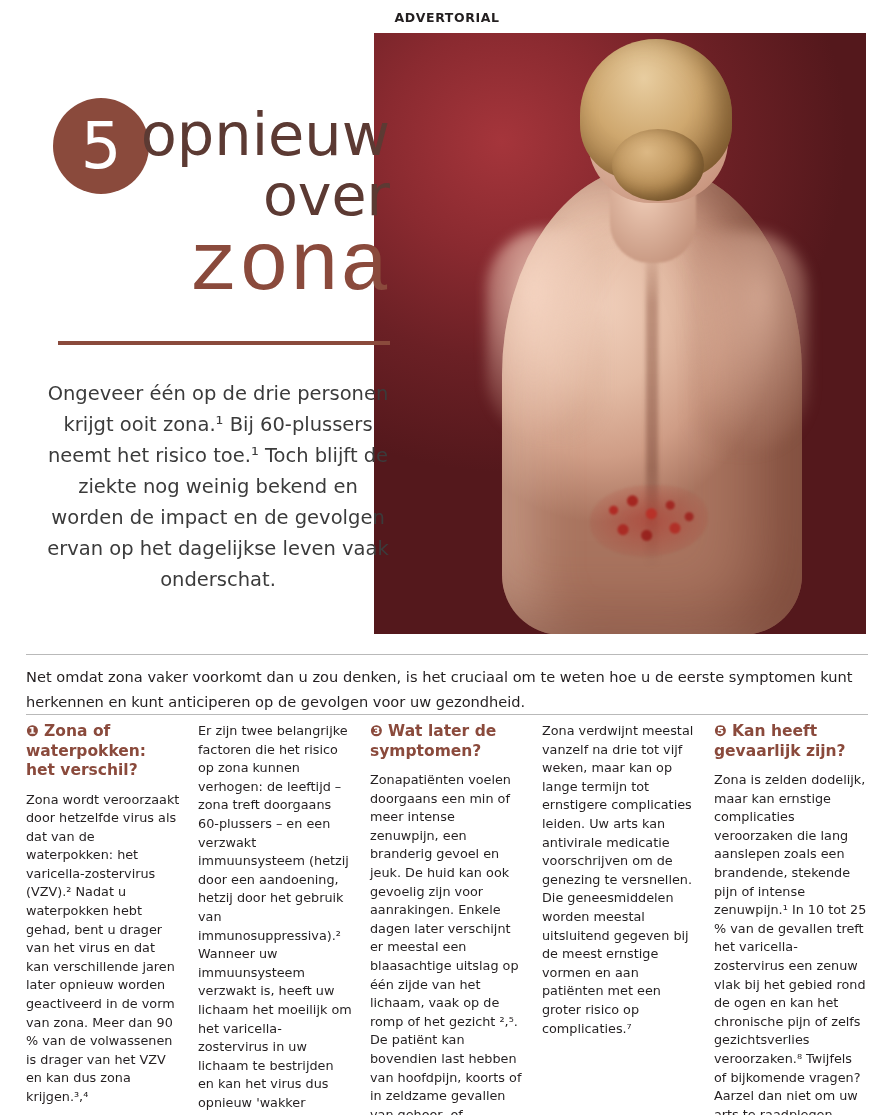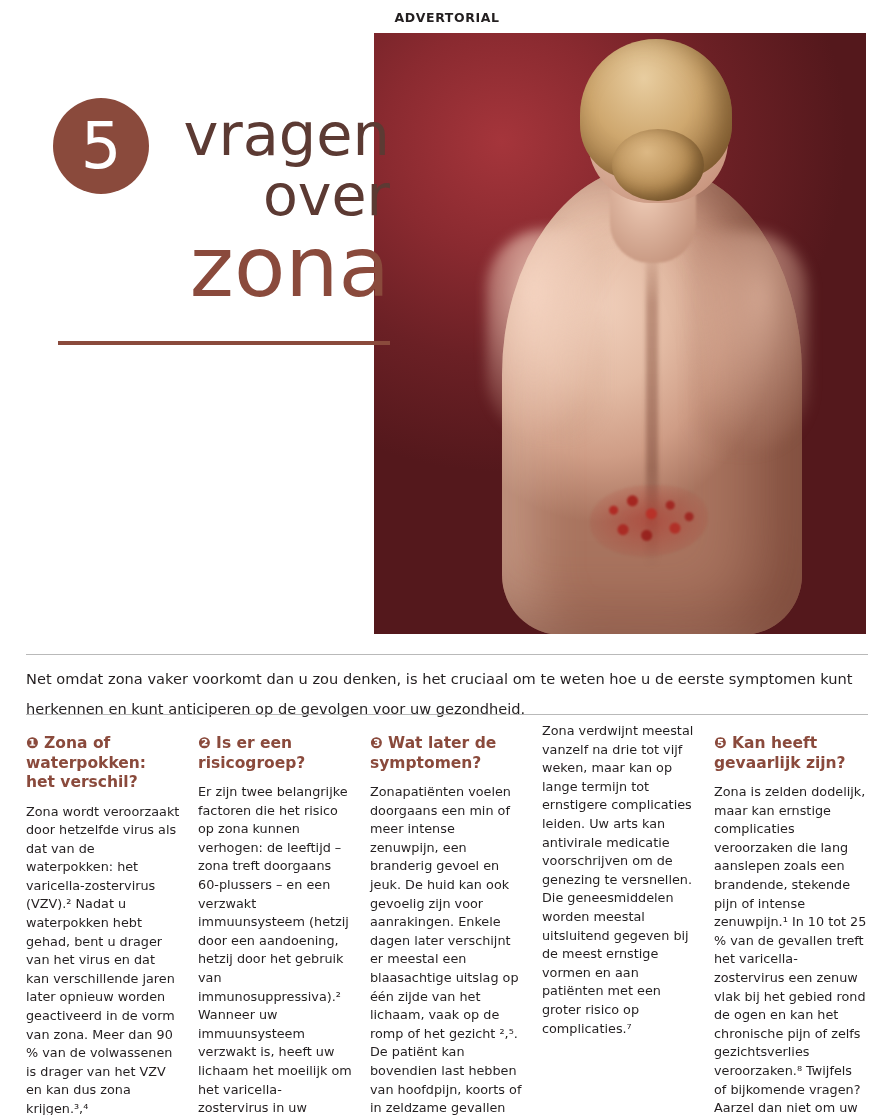--- a/index.html
+++ b/index.html
@@ -180,20 +180,21 @@
   }
   .t-over {
     font-size: 57px;
     line-height: 58px;
     color: #5c3a33;
   }
   .t-zona {
     font-size: 84px;
     line-height: 86px;
     color: #8a4a3c;
+    font-family: Liberation Mono, monospace;
   }
   .rule {
     position: absolute;
     left: 58px;
     top: 341px;
     width: 332px;
     height: 4px;
     background: #8a4a3c;
   }
   .intro {
@@ -214,21 +215,21 @@
     width: 842px;
     height: 1px;
     background: #b9b9b9;
   }
   .lead {
     position: absolute;
     left: 26px;
     top: 664px;
     width: 848px;
     font-size: 14.6px;
-    line-height: 30px;
+    line-height: 25px;
     color: #231f20;
   }
   .hr-bot {
     position: absolute;
     left: 26px;
     top: 714px;
     width: 842px;
     height: 1px;
     background: #b9b9b9;
   }
@@ -238,21 +239,21 @@
     left: 26px;
     top: 722px;
     width: 848px;
     display: flex;
     gap: 18px;
   }
   .col {
     width: 154px;
   }
   .col h3 {
-    margin: 12px 0 10px 0;
+    margin: 0 0 10px 0;
     font-size: 15.5px;
     line-height: 19.5px;
     color: #8a4a3c;
     font-weight: bold;
   }
   .col h3 .num {
     font-size: 15px;
   }
   .col p {
     margin: 0;
@@ -277,39 +278,39 @@
     <div class="neck"></div>
     <div class="head"></div>
     <div class="hair"></div>
     <div class="bun"></div>
     <div class="rash"></div>
   </div>
 
   <div class="numeral-circle">5</div>
 
   <div class="title-lines">
-    <div class="t-vragen">vragen</div>
+    <div class="t-vragen">opnieuw</div>
     <div class="t-over">over</div>
     <div class="t-zona">zona</div>
   </div>
 
   <div class="rule"></div>
 
+  <div class="intro">Ongeveer één op de drie personen krijgt ooit zona.¹ Bij 60-plussers neemt het risico toe.¹ Toch blijft de ziekte nog weinig bekend en worden de impact en de gevolgen ervan op het dagelijkse leven vaak onderschat.</div>
 
   <div class="hr-top"></div>
   <div class="lead">Net omdat zona vaker voorkomt dan u zou denken, is het cruciaal om te weten hoe u de eerste symptomen kunt herkennen en kunt anticiperen op de gevolgen voor uw gezondheid.</div>
   <div class="hr-bot"></div>
 
   <div class="cols">
     <div class="col">
       <h3><span class="num">❶</span> <span>Zona of waterpokken: het verschil?</span></h3>
       <p>Zona wordt veroorzaakt door hetzelfde virus als dat van de waterpokken: het varicella-zostervirus (VZV).² Nadat u waterpokken hebt gehad, bent u drager van het virus en dat kan verschillende jaren later opnieuw worden geactiveerd in de vorm van zona. Meer dan 90 % van de volwassenen is drager van het VZV en kan dus zona krijgen.³,⁴</p>
     </div>
     <div class="col">
-      <h3><span class="num">❷</span> <span>Is er een risicogroep?</span></h3>
       <p>Er zijn twee belangrijke factoren die het risico op zona kunnen verhogen: de leeftijd – zona treft doorgaans 60-plussers – en een verzwakt immuunsysteem (hetzij door een aandoening, hetzij door het gebruik van immunosuppressiva).² Wanneer uw immuunsysteem verzwakt is, heeft uw lichaam het moeilijk om het varicella-zostervirus in uw lichaam te bestrijden en kan het virus dus opnieuw 'wakker worden'.¹</p>
     </div>
     <div class="col">
       <h3><span class="num">❸</span> <span>Wat later de symptomen?</span></h3>
       <p>Zonapatiënten voelen doorgaans een min of meer intense zenuwpijn, een branderig gevoel en jeuk. De huid kan ook gevoelig zijn voor aanrakingen. Enkele dagen later verschijnt er meestal een blaasachtige uitslag op één zijde van het lichaam, vaak op de romp of het gezicht ²,⁵. De patiënt kan bovendien last hebben van hoofdpijn, koorts of in zeldzame gevallen van gehoor- of gezichtsverlies. ¹,²,⁶</p>
     </div>
     <div class="col">
       <p>Zona verdwijnt meestal vanzelf na drie tot vijf weken, maar kan op lange termijn tot ernstigere complicaties leiden. Uw arts kan antivirale medicatie voorschrijven om de genezing te versnellen. Die geneesmiddelen worden meestal uitsluitend gegeven bij de meest ernstige vormen en aan patiënten met een groter risico op complicaties.⁷</p>
     </div>
     <div class="col">

